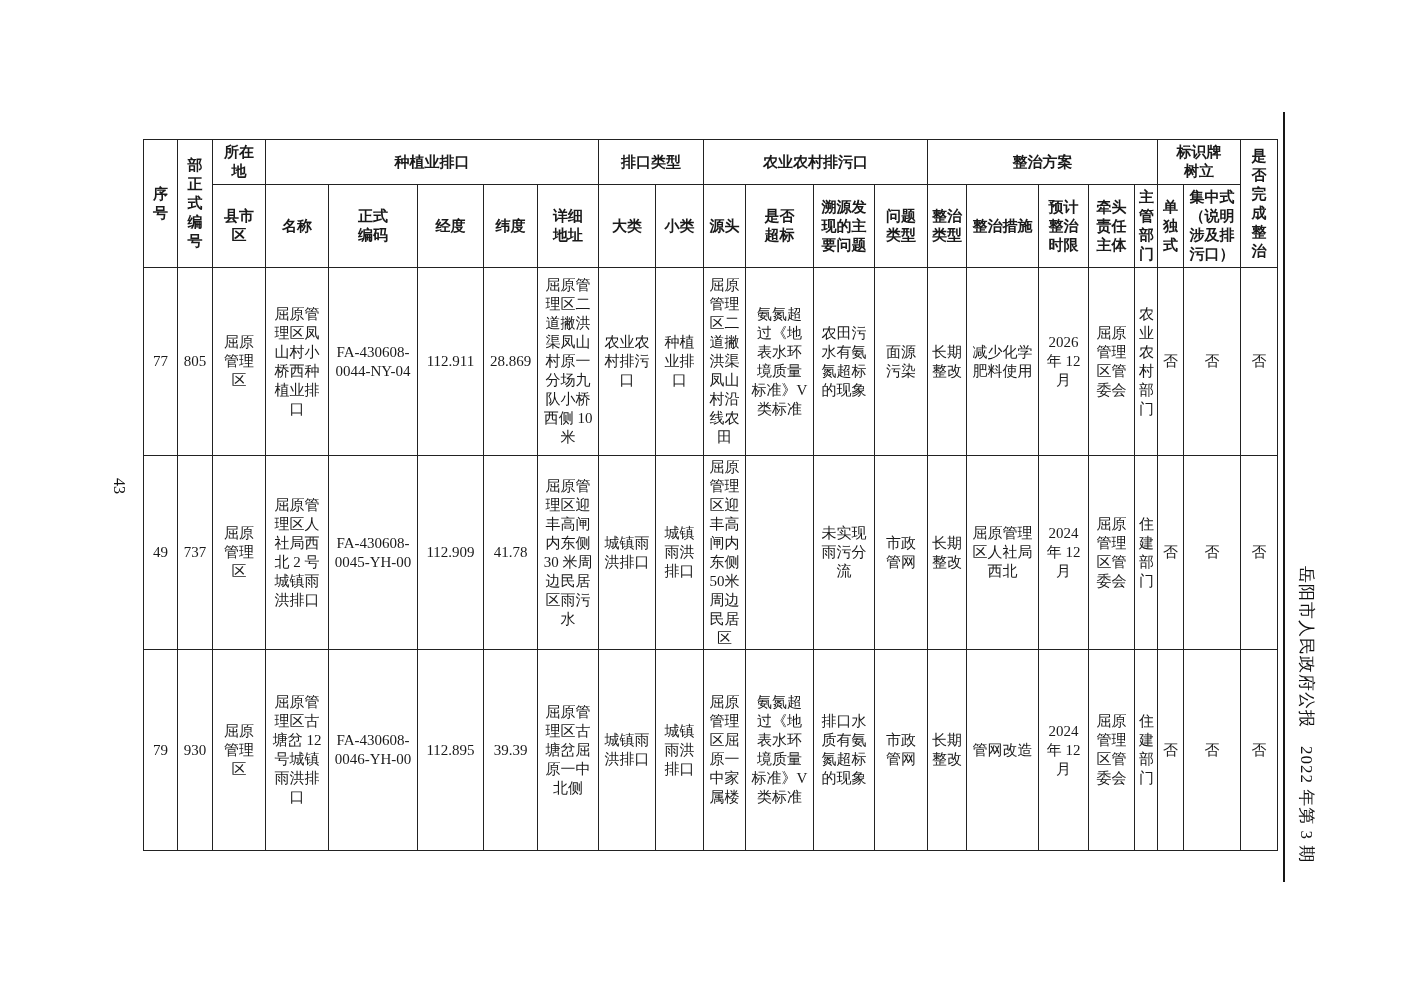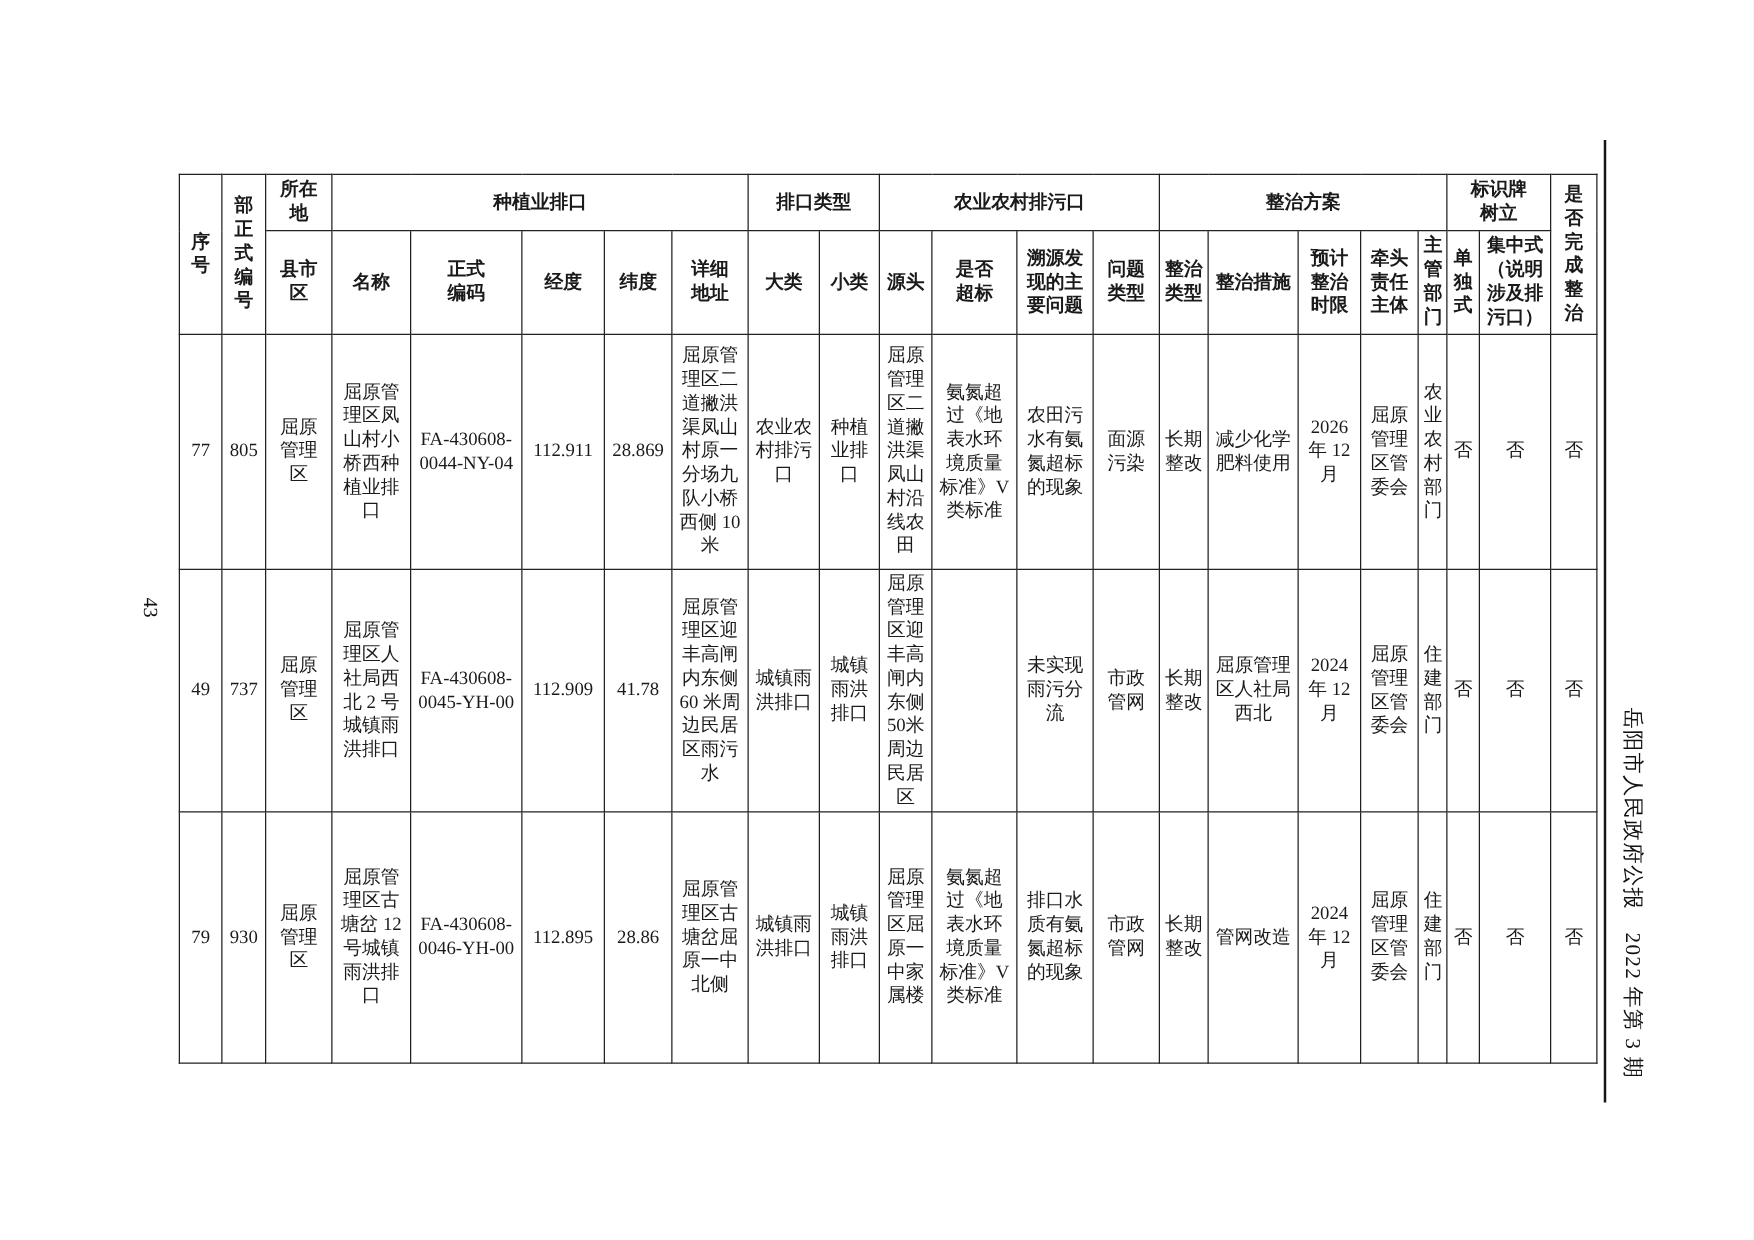--- a/index.html
+++ b/index.html
@@ -168,21 +168,21 @@
     </tr>
 
     <tr class="r78">
       <td>49</td>
       <td>737</td>
       <td class="pad-lg">屈原管理区</td>
       <td>屈原管理区人社局西北 2 号城镇雨洪排口</td>
       <td>FA-430608-0045-YH-00</td>
       <td>112.909</td>
       <td>41.78</td>
-      <td>屈原管理区迎丰高闸内东侧 60 米周边民居区雨污水</td>
+      <td>屈原管理区迎丰高闸内东侧 30 米周边民居区雨污水</td>
       <td class="pad-lg">城镇雨洪排口</td>
       <td class="pad-lg">城镇雨洪排口</td>
       <td class="pad-sm">屈原管理区迎丰高闸内东侧50米周边民居区</td>
       <td class="pad-sm"></td>
       <td>未实现雨污分流</td>
       <td class="pad-lg">市政管网</td>
       <td>长期整改</td>
       <td class="pad-sm">屈原管理区人社局西北</td>
       <td class="pad-lg">2024 年 12 月</td>
       <td>屈原管理区管委会</td>
@@ -192,21 +192,21 @@
       <td>否</td>
     </tr>
 
     <tr class="r79">
       <td>79</td>
       <td>930</td>
       <td class="pad-lg">屈原管理区</td>
       <td>屈原管理区古塘岔 12 号城镇雨洪排口</td>
       <td>FA-430608-0046-YH-00</td>
       <td>112.895</td>
-      <td>28.86</td>
+      <td>39.39</td>
       <td>屈原管理区古塘岔屈原一中北侧</td>
       <td class="pad-lg">城镇雨洪排口</td>
       <td class="pad-lg">城镇雨洪排口</td>
       <td class="pad-sm">屈原管理区屈原一中家属楼</td>
       <td class="pad-sm">氨氮超过《地表水环境质量标准》V类标准</td>
       <td>排口水质有氨氮超标的现象</td>
       <td class="pad-lg">市政管网</td>
       <td>长期整改</td>
       <td class="pad-sm">管网改造</td>
       <td class="pad-lg">2024 年 12 月</td>

